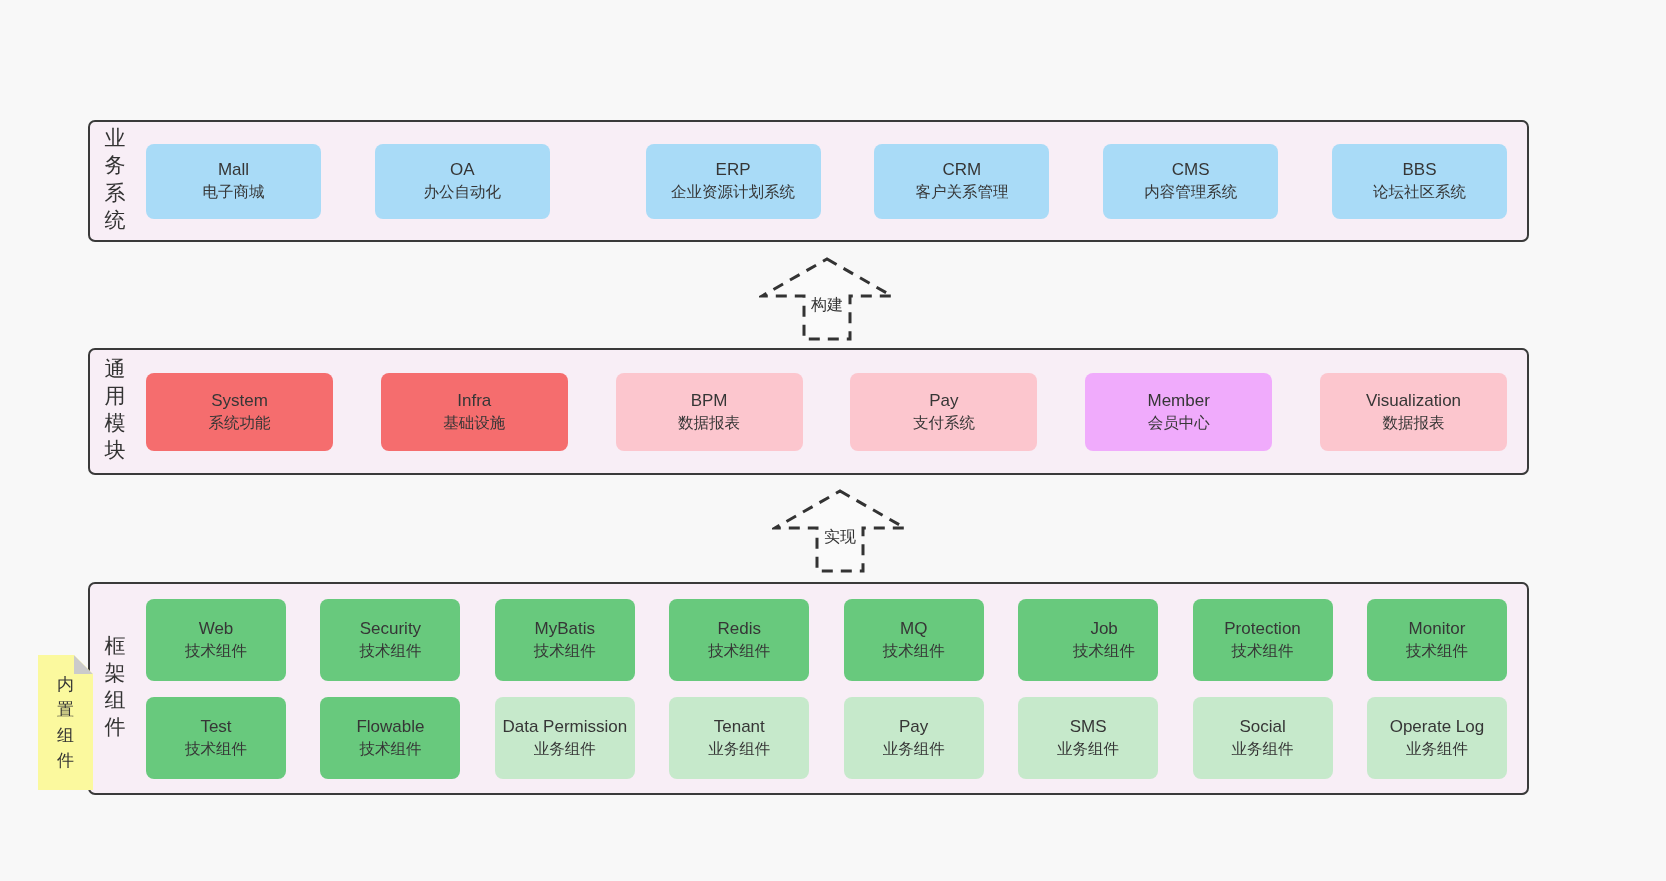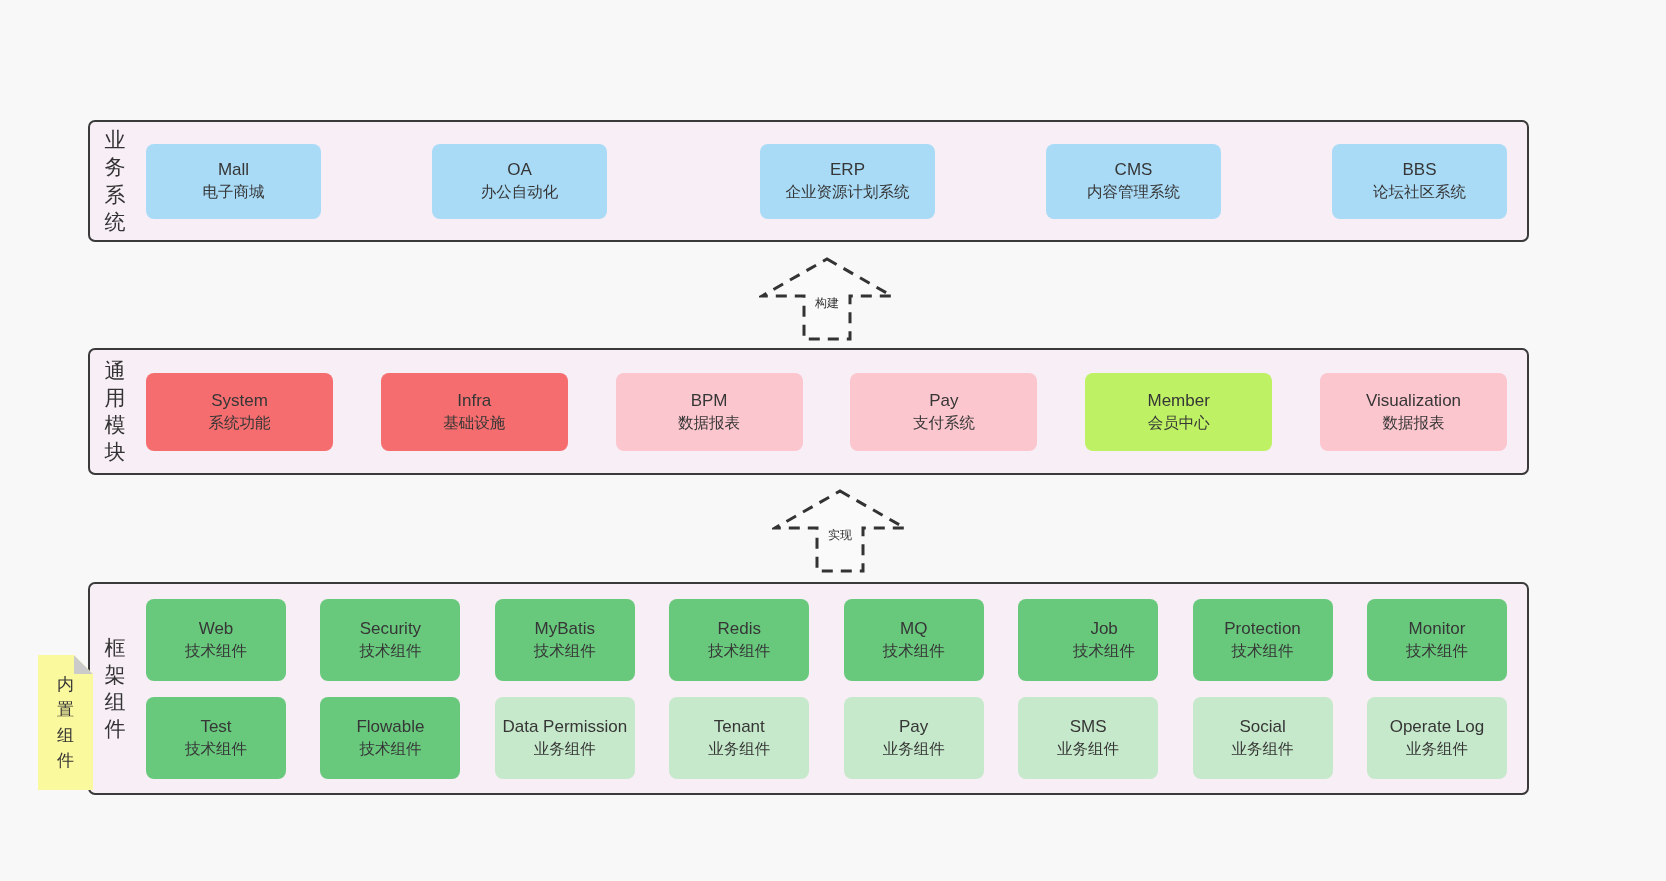--- a/index.html
+++ b/index.html
@@ -27,20 +27,21 @@
   .panel-2{top:348px;height:127px;}
   .panel-3{top:582px;height:213px;}
   .v-label{
     position:absolute;left:12px;top:50%;
     transform:translateY(-50%);
     width:26px;
     font-size:21px;line-height:1.3;
     text-align:center;
     word-break:break-all;
     color:#333;
+    font-family:Liberation Mono, monospace;
   }
   .rows{
     position:absolute;left:56px;right:20px;top:0;bottom:0;
     display:flex;flex-direction:column;justify-content:center;gap:16px;
   }
   .row{display:flex;justify-content:space-between;align-items:center;}
   
   .box{
     border-radius:8px;
     display:flex;flex-direction:column;justify-content:center;align-items:center;
@@ -56,21 +57,21 @@
   
   .arrow{position:absolute;width:136px;height:86px;}
   .arrow-1{left:759px;top:256px;}
   .arrow-2{left:772px;top:488px;}
   .arrow svg{position:absolute;left:0;top:0;width:100%;height:100%;}
   .arrow-label{
     position:absolute;left:50%;top:38px;
     transform:translateX(-50%);
     background:#fafafa;
     padding:1px 3px;
-    font-size:12px;color:#333;
+    font-size:16px;color:#333;
     white-space:nowrap;
   }
   
   .sticky{
     position:absolute;left:38px;
     background:#fbf99e;
     clip-path:polygon(0 0,calc(100% - 19px) 0,100% 19px,100% 100%,0 100%);
     display:flex;align-items:center;justify-content:center;
     z-index:5;
   }
@@ -105,20 +106,24 @@
           </div>
           <div class="box" style="background: rgb(169, 219, 247);">
             <span class="en">OA</span>
             <span class="zh">办公自动化</span>
           </div>
           <div class="box" style="background: rgb(169, 219, 247); margin-left: 42px;">
             <span class="en">ERP</span>
             <span class="zh">企业资源计划系统</span>
           </div>
           <div class="box" style="background: rgb(169, 219, 247);">
+            <span class="en">CRM</span>
+            <span class="zh">客户关系管理</span>
+          </div>
+          <div class="box" style="background: rgb(169, 219, 247);">
             <span class="en">CMS</span>
             <span class="zh">内容管理系统</span>
           </div>
           <div class="box" style="background: rgb(169, 219, 247);">
             <span class="en">BBS</span>
             <span class="zh">论坛社区系统</span>
           </div>
         </div>
       </div>
   </div>
@@ -143,21 +148,21 @@
             <span class="zh">基础设施</span>
           </div>
           <div class="box" style="background: rgb(252, 198, 206);">
             <span class="en">BPM</span>
             <span class="zh">数据报表</span>
           </div>
           <div class="box" style="background: rgb(252, 198, 206);">
             <span class="en">Pay</span>
             <span class="zh">支付系统</span>
           </div>
-          <div class="box" style="background: #bef264;">
+          <div class="box" style="background: #f0abfc;">
             <span class="en">Member</span>
             <span class="zh">会员中心</span>
           </div>
           <div class="box" style="background: rgb(252, 198, 206);">
             <span class="en">Visualization</span>
             <span class="zh">数据报表</span>
           </div>
         </div>
       </div>
   </div>

